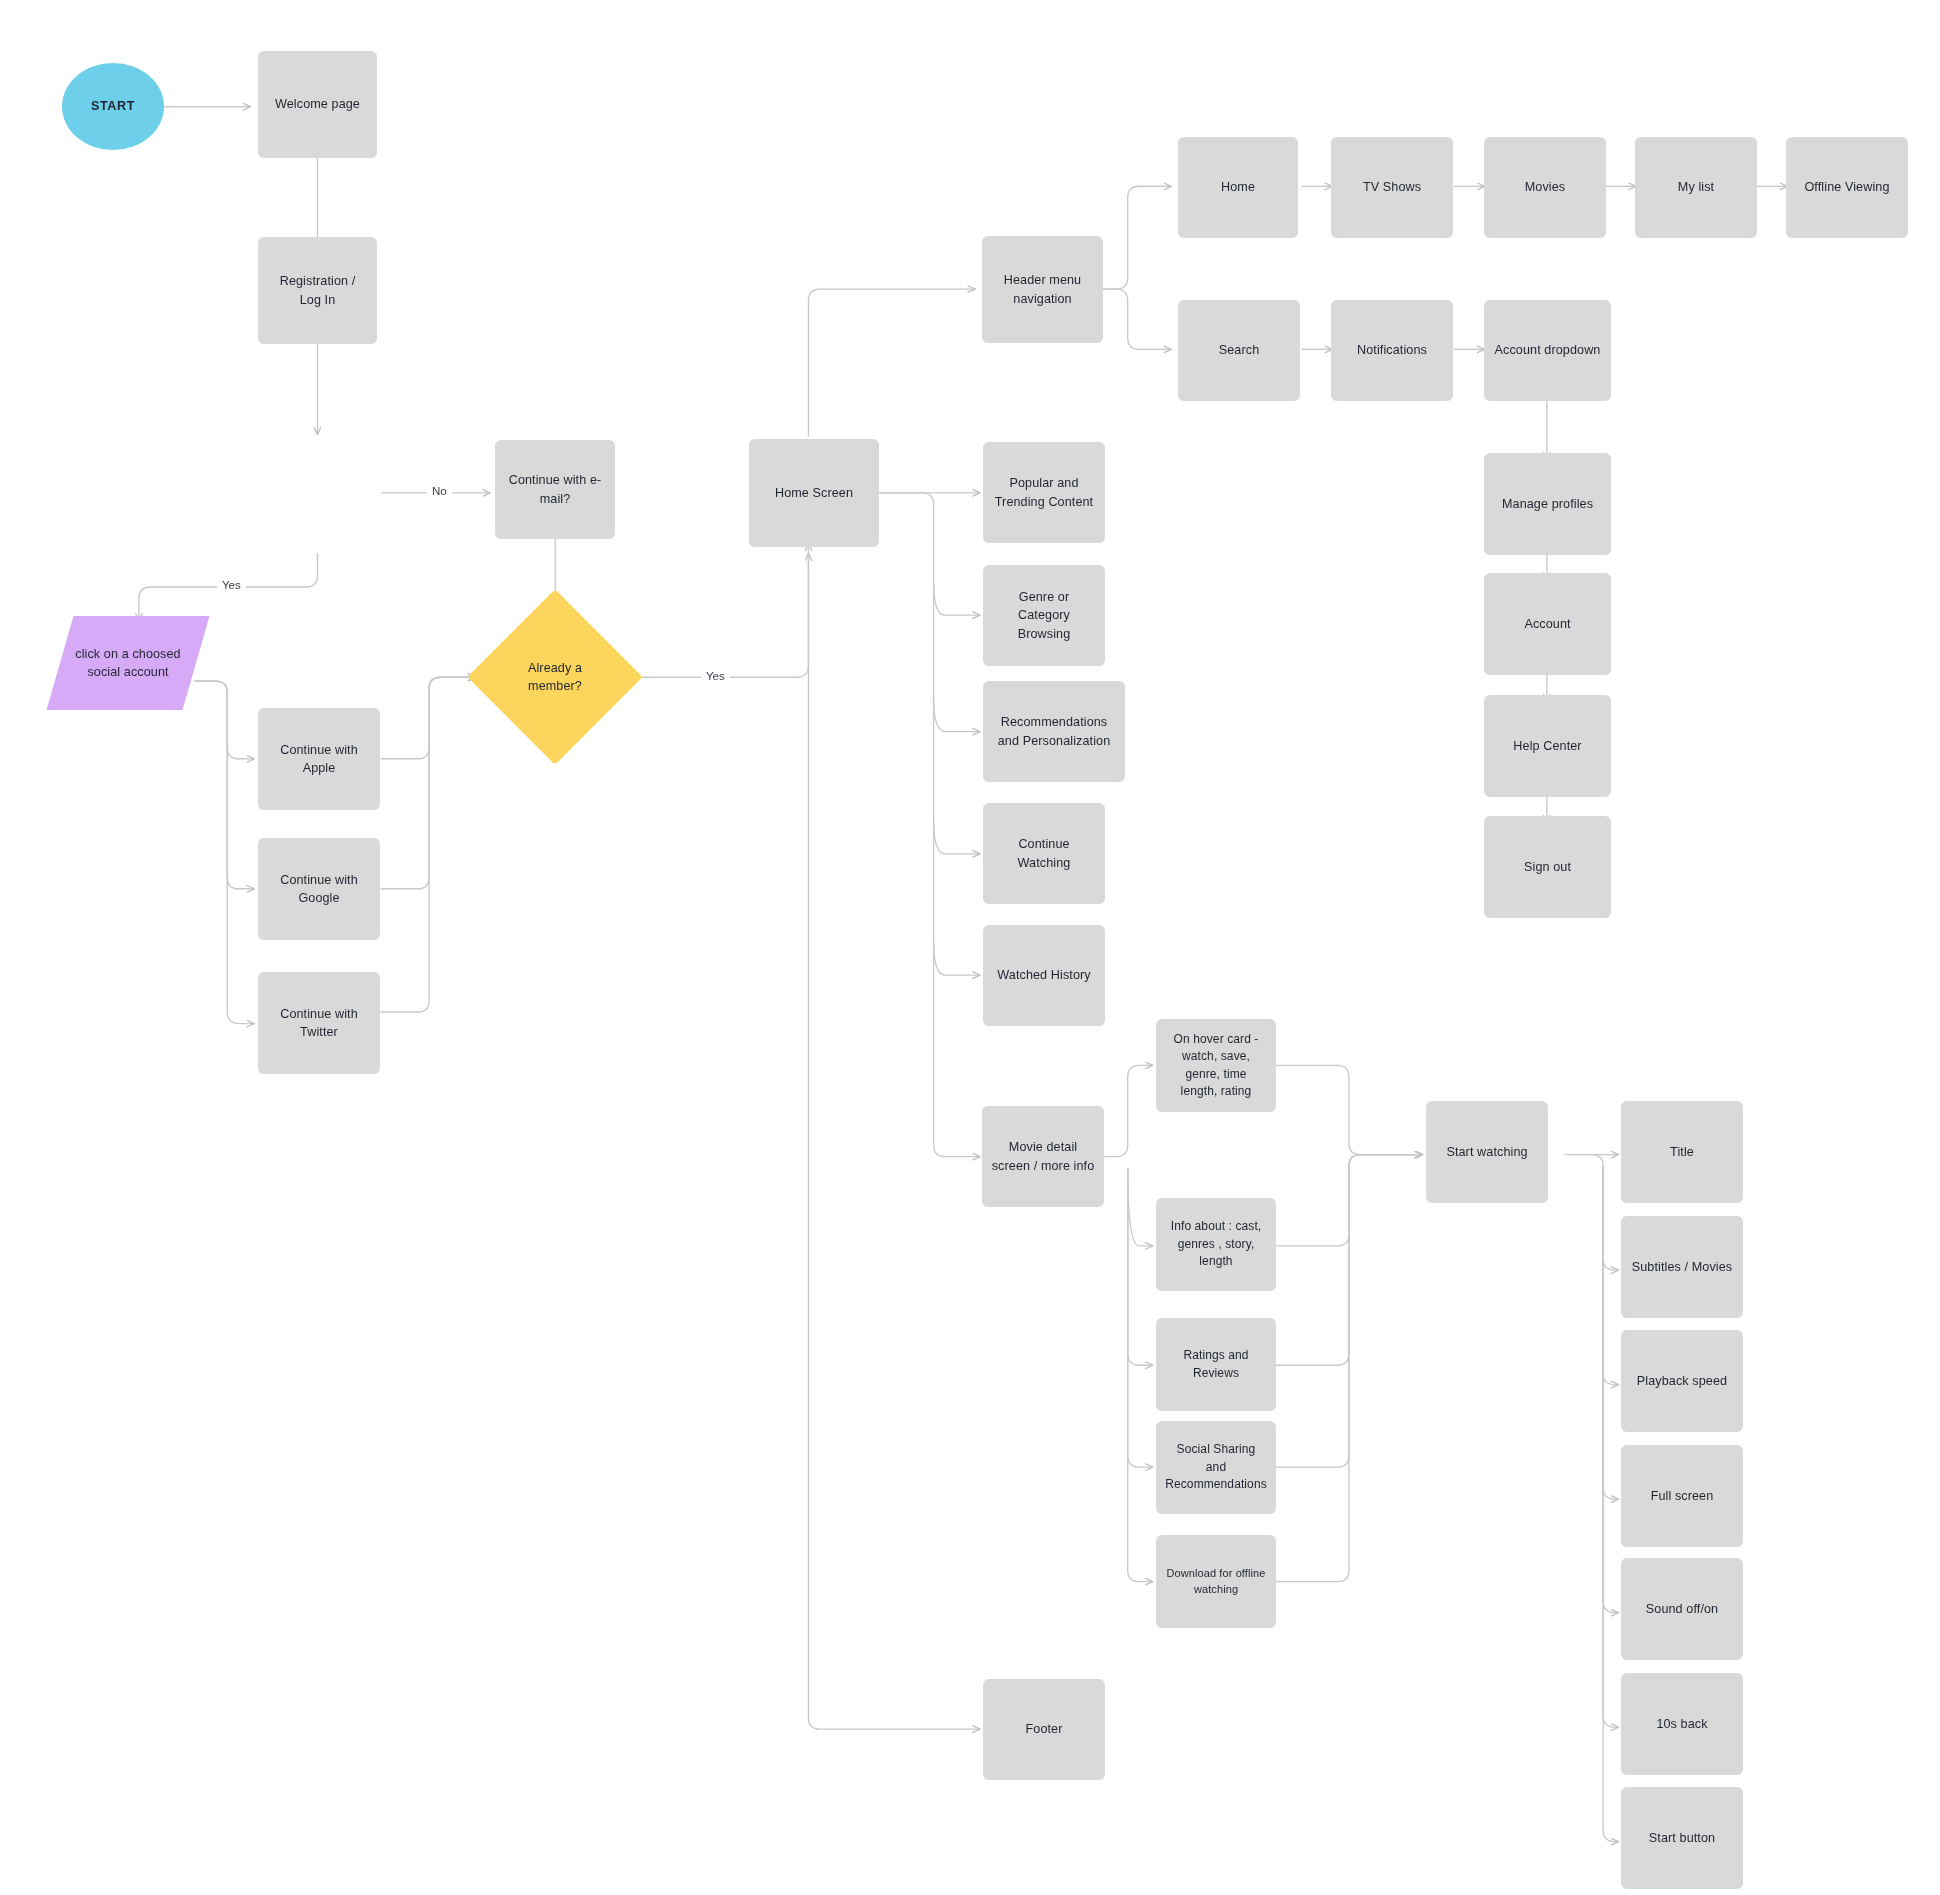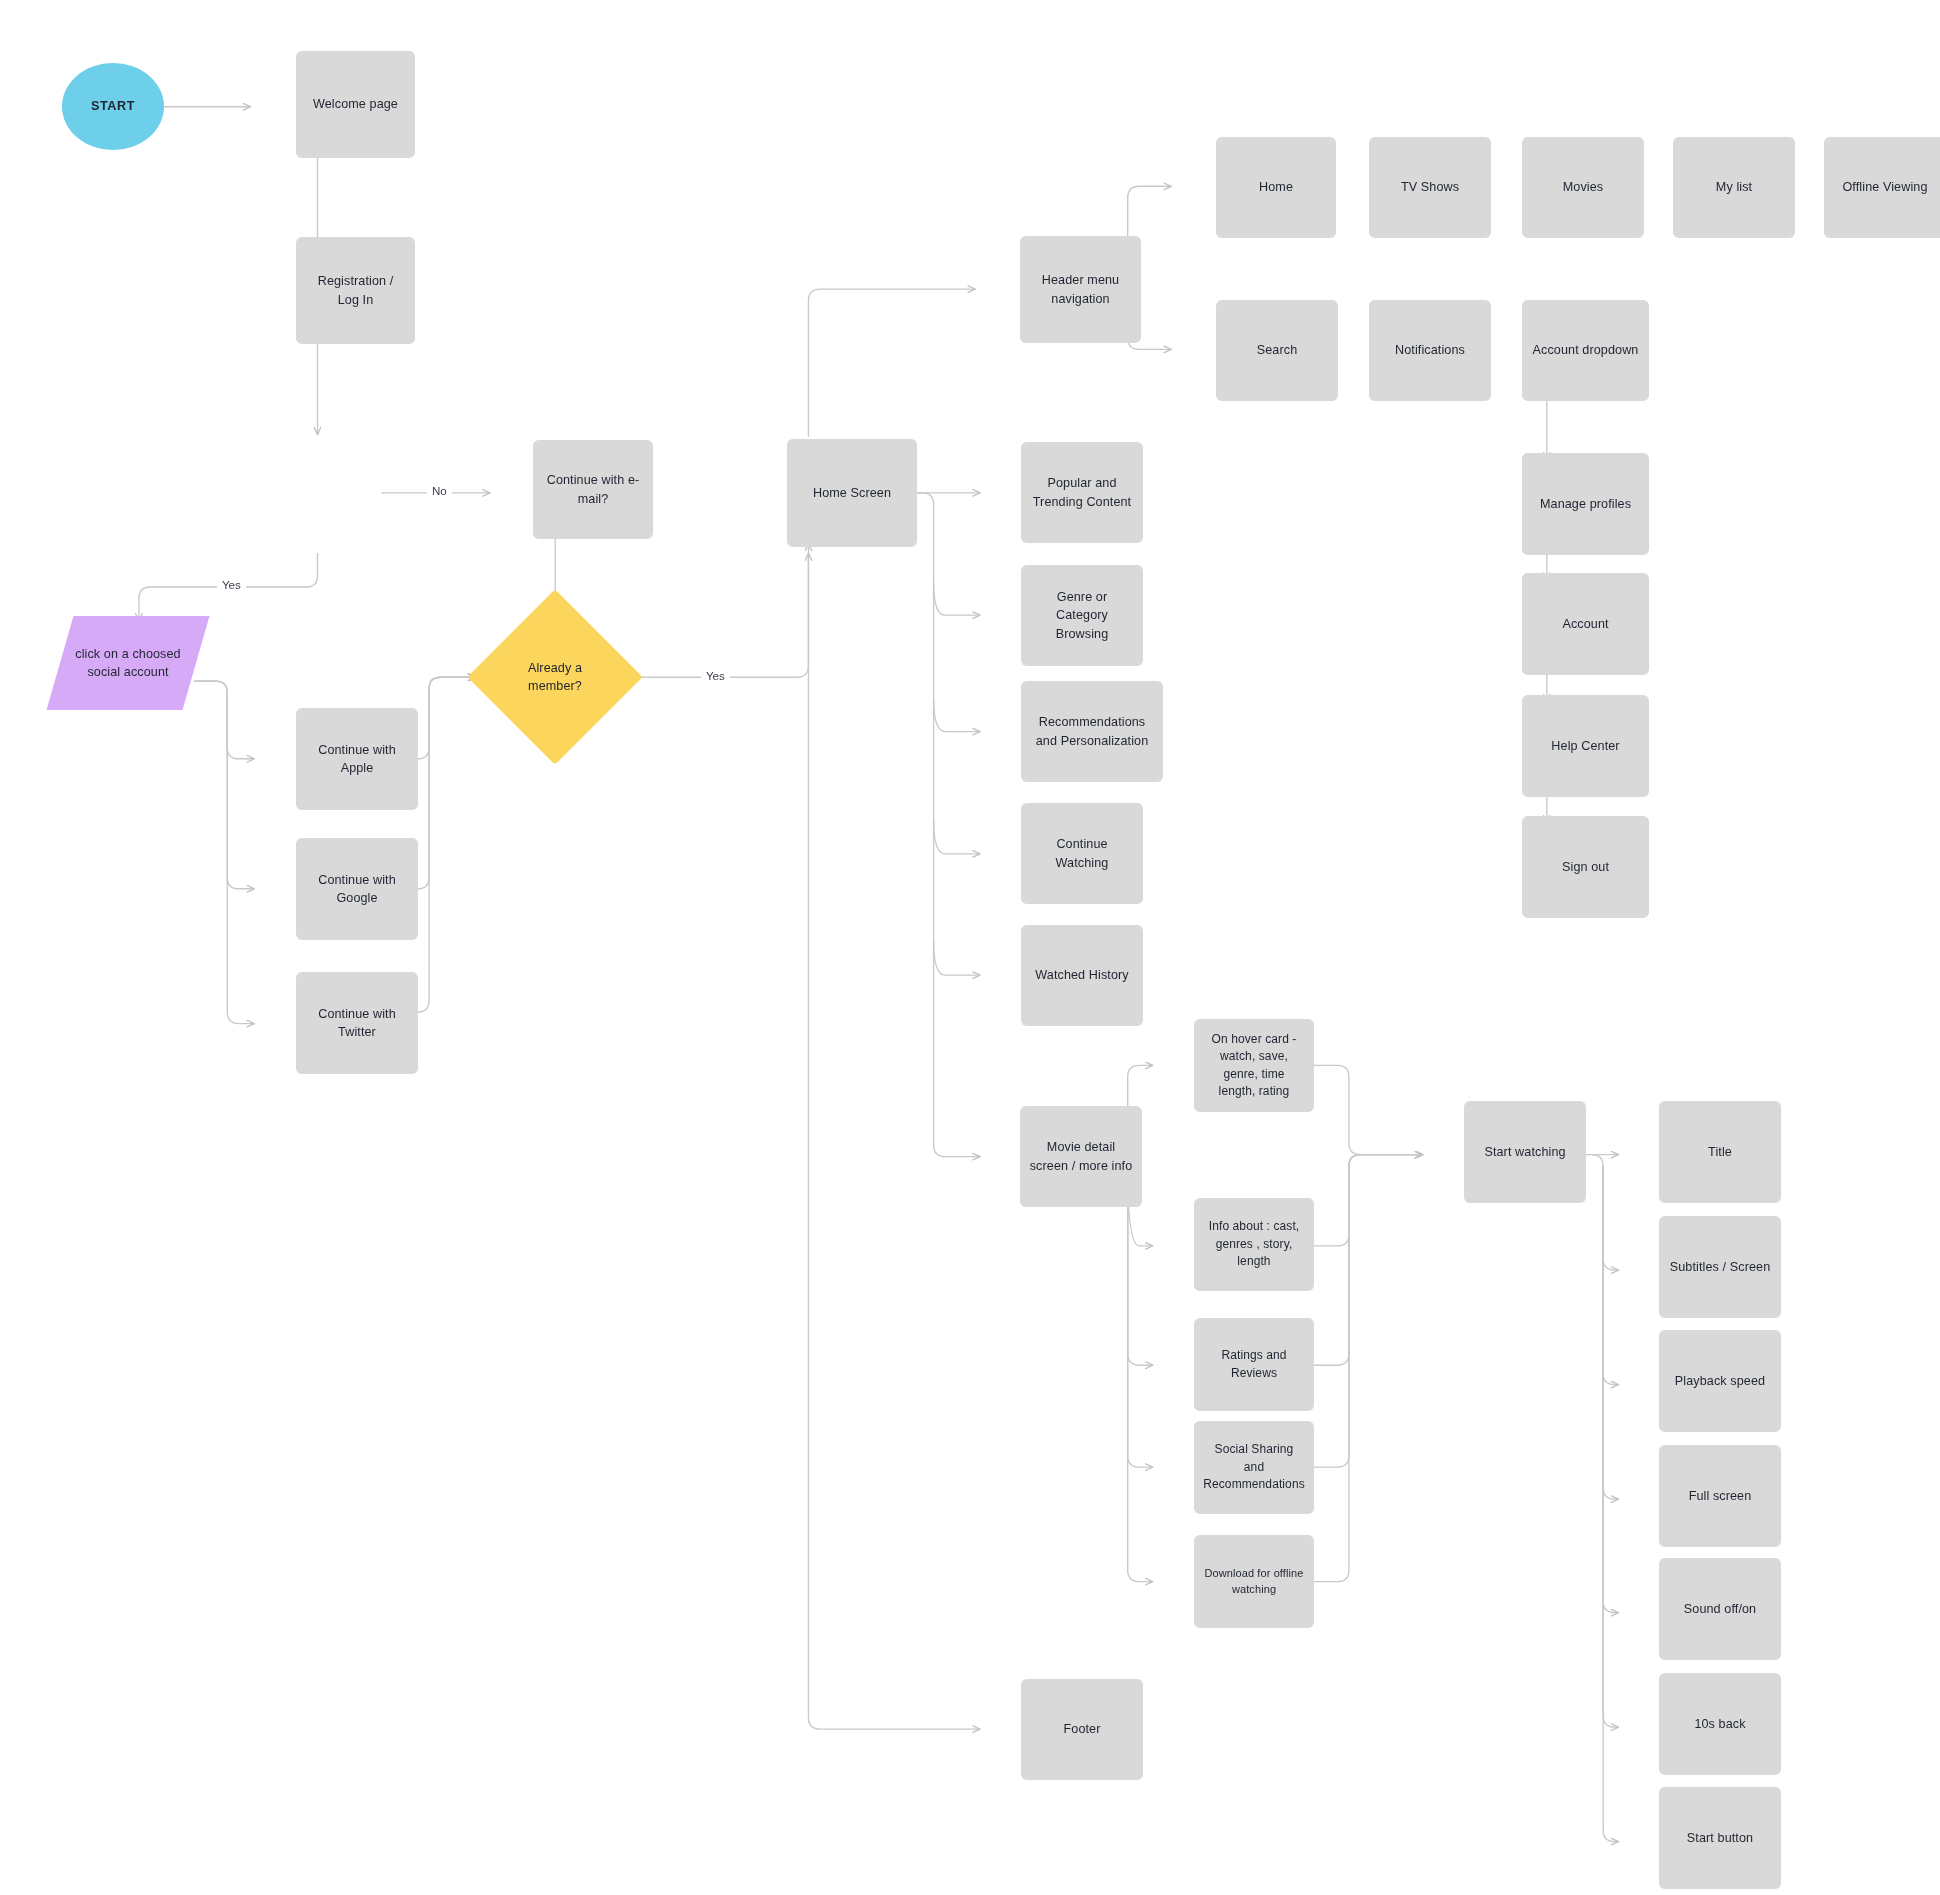--- a/index.html
+++ b/index.html
@@ -34,21 +34,20 @@
     text-align: center;
     color: #1f2430;
     font-size: 12.6px;
     line-height: 1.45;
     letter-spacing: 0.1px;
     padding: 5.8px 9.7px;
   }
   .node.process {
     background: #d9d9d9;
     border-radius: 5.8px;
-    margin-left: 38px;
   }
   .node.terminator {
     background: #6ecfea;
     border-radius: 50%;
     font-weight: 700;
     font-size: 12.6px;
     letter-spacing: 0.6px;
   }
   .node.decision {
     background: transparent;
@@ -341,21 +340,21 @@
 
   <div class="node process" style="left:1426px; top:1101px; width:122px; height:102px;">
     <span>Start watching</span>
   </div>
 
   <div class="node process" style="left:1621px; top:1101px; width:122px; height:102px;">
     <span>Title</span>
   </div>
 
   <div class="node process" style="left:1621px; top:1216px; width:122px; height:102px;">
-    <span>Subtitles / Screen</span>
+    <span>Subtitles / Movies</span>
   </div>
 
   <div class="node process" style="left:1621px; top:1330px; width:122px; height:102px;">
     <span>Playback speed</span>
   </div>
 
   <div class="node process" style="left:1621px; top:1445px; width:122px; height:102px;">
     <span>Full screen</span>
   </div>
 

